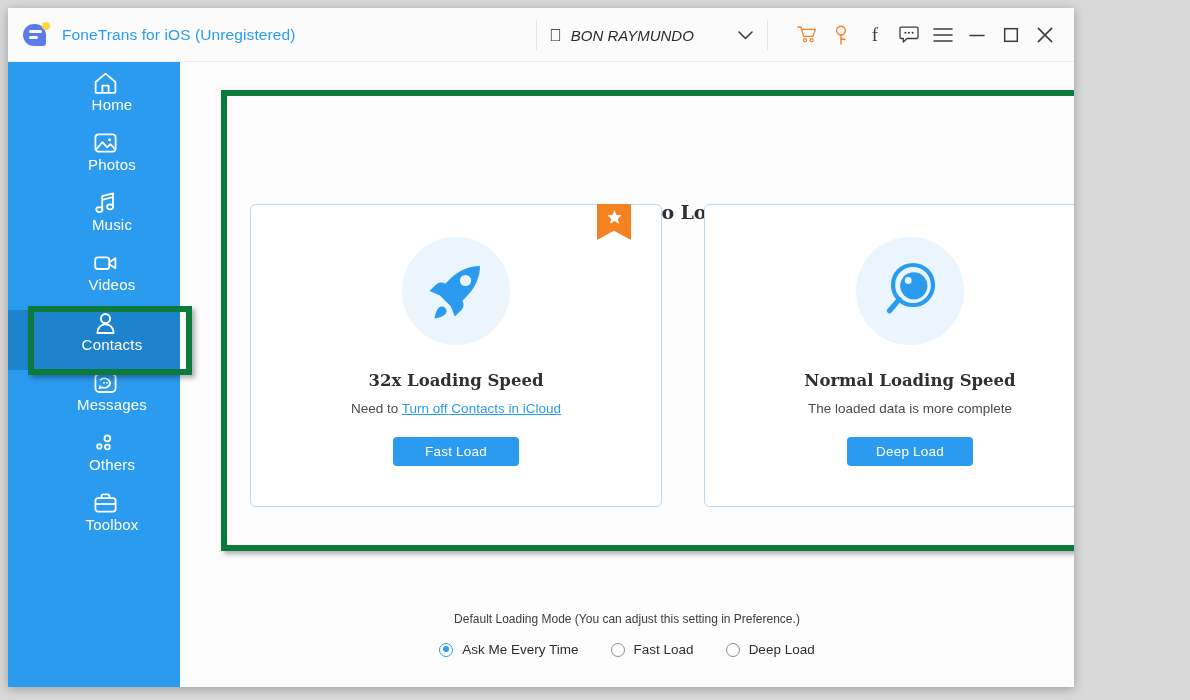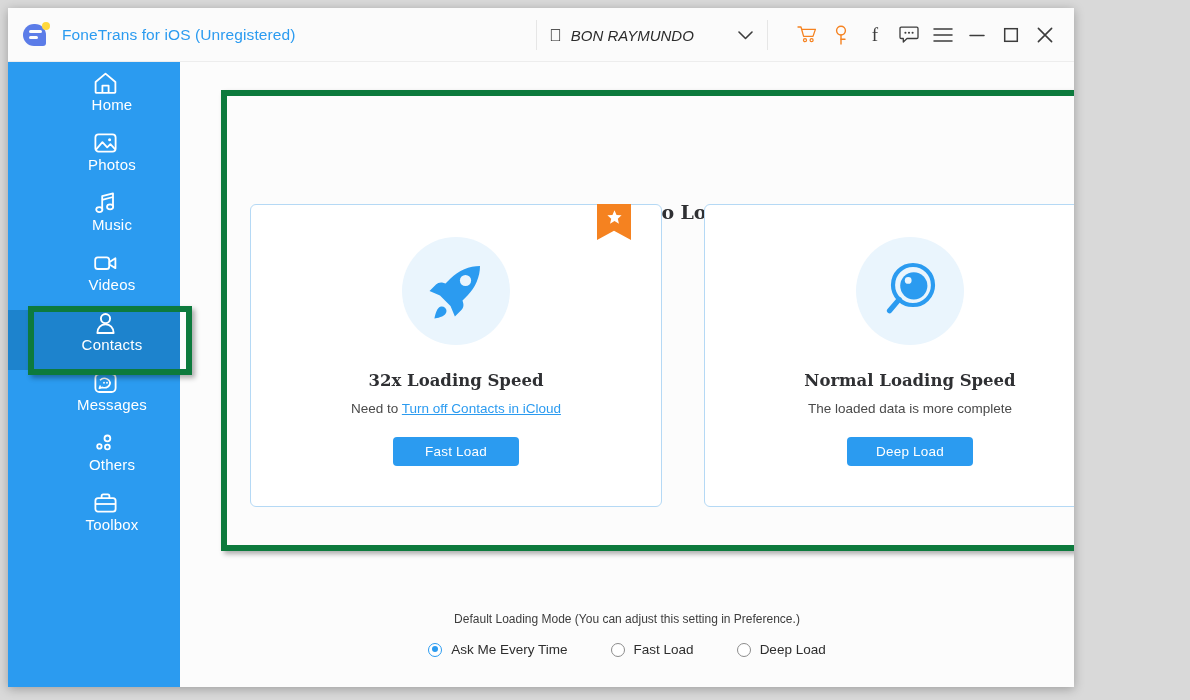--- a/index.html
+++ b/index.html
@@ -317,21 +317,21 @@
     text-align: center;
   }
   .footer-label {
     font-size: 12px;
     color: #3d3d3d;
   }
   .radio-row {
     margin-top: 16px;
     display: flex;
     justify-content: center;
-    gap: 43px;
+    gap: 32px;
   }
   .radio-opt {
     display: flex;
     align-items: center;
     cursor: pointer;
   }
   .radio-mark {
     width: 14px; height: 14px;
     border-radius: 50%;
     border: 1.5px solid #8c8c8c;

